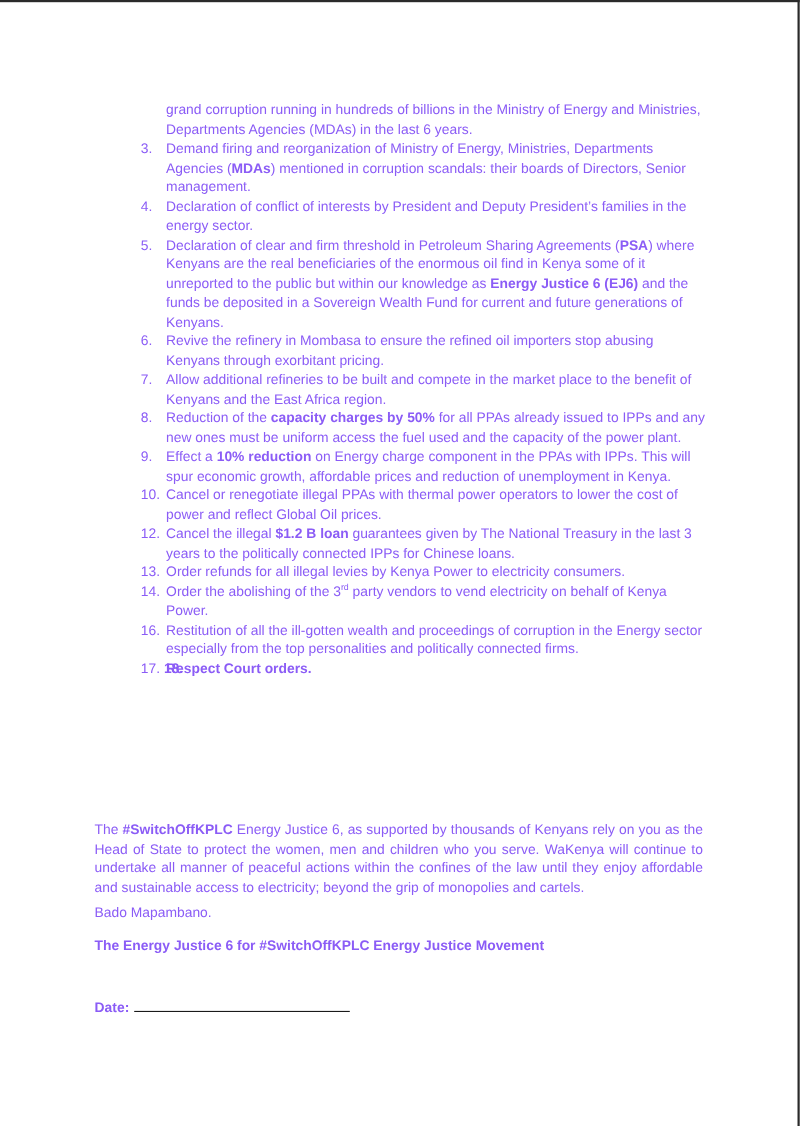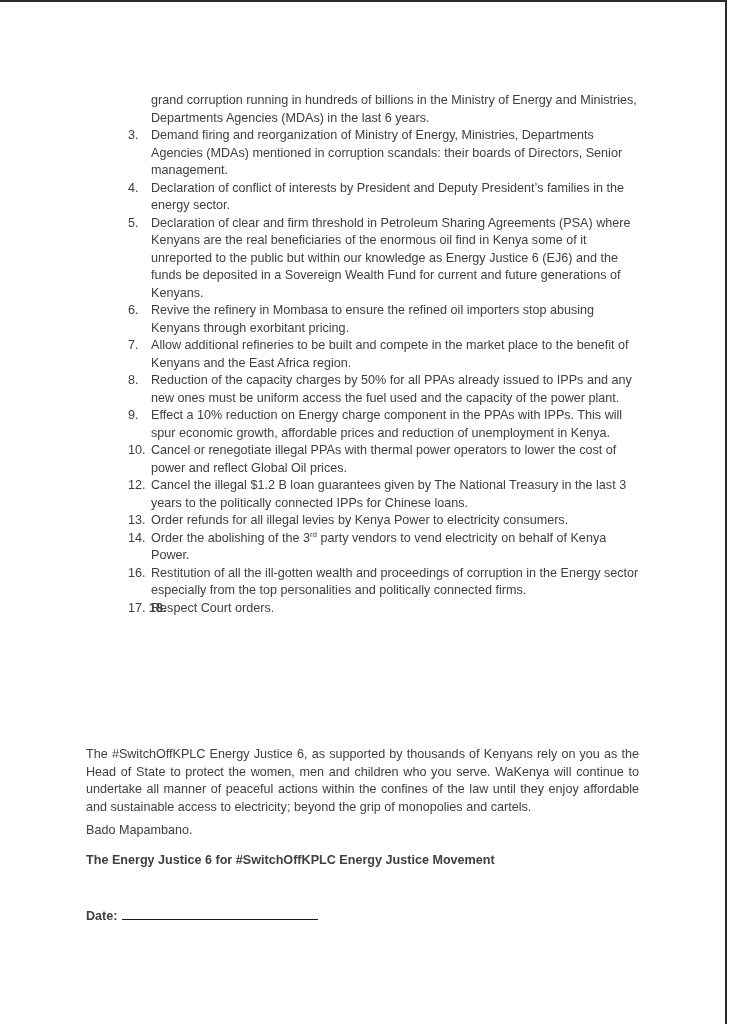--- a/index.html
+++ b/index.html
@@ -17,21 +17,21 @@
       position: absolute;
       left: 0;
       top: 0;
       width: 727px;
       height: 1024px;
       background: #ffffff;
       border-top: 2px solid #2a2a2a;
       border-right: 2px solid #2a2a2a;
       box-sizing: border-box;
       font-family: "Liberation Sans", sans-serif;
-      color: #404040;
+      color: #8b5cf6;
       font-size: 12.6px;
       line-height: 17.5px;
     }
     .list {
       position: absolute;
       left: 0;
       top: 90px;
       width: 100%;
       margin: 0;
       padding: 0;
@@ -45,21 +45,21 @@
     }
     .item .num {
       position: absolute;
       left: 128px;
       top: 0;
       width: 22px;
     }
     .item .txt {
       display: block;
     }
-    b, .bold { font-weight: normal; }
+    b, .bold { font-weight: bold; }
     sup { font-size: 8px; line-height: 0; vertical-align: super; }
 
     .para {
       position: absolute;
       left: 86px;
       width: 553px;
       text-align: justify;
     }
     .closing {
       position: absolute;

